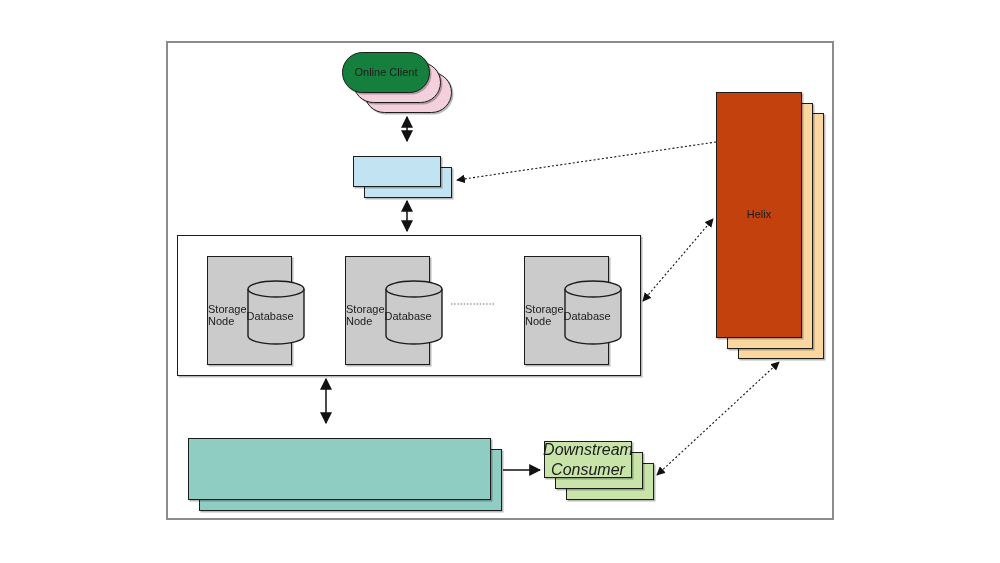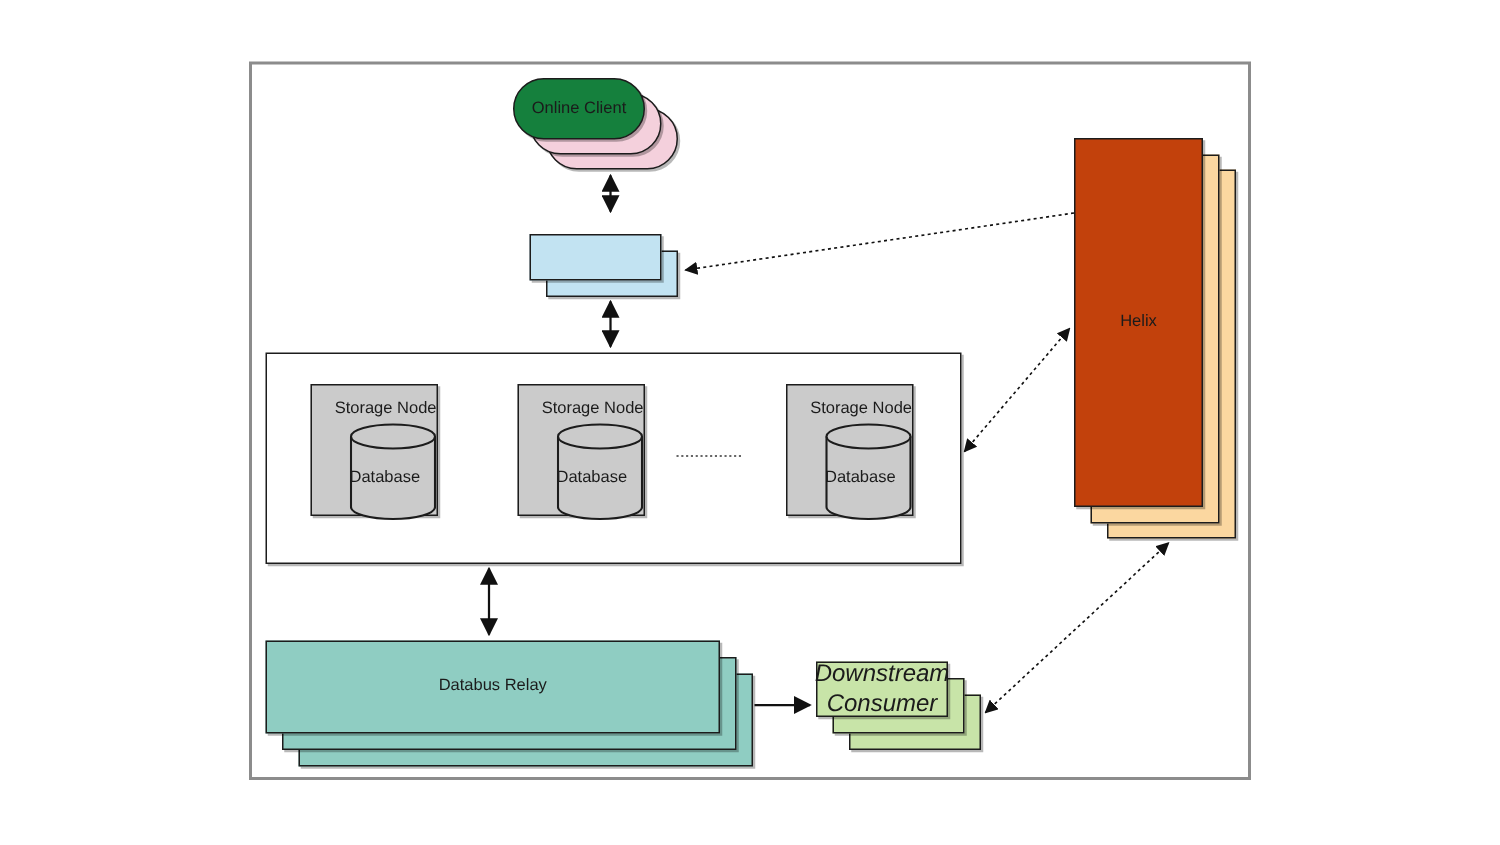--- a/index.html
+++ b/index.html
@@ -58,27 +58,27 @@
     left: 177px; top: 235px;
     width: 464px; height: 141px;
     border: 1.5px solid #1c1c1c;
     box-sizing: border-box;
     background: #ffffff;
     box-shadow: 1.5px 1.5px 0 rgba(0,0,0,0.28);
   }
   .storage-node {
     position: absolute;
     top: 20px;
-    width: 85px; height: 88px;
+    width: 85px; height: 109px;
     border: 1.5px solid #1c1c1c;
     box-sizing: border-box;
     box-shadow: 1.5px 1.5px 0 rgba(0,0,0,0.28);
     display: flex;
-    flex-direction: column;
-    align-items: flex-end;
+    flex-direction: row;
+    align-items: center;
   }
   .sn-1 { left: 29px; }
   .sn-2 { left: 167px; }
   .sn-3 { left: 346px; }
   .node-title {
     margin-top: 9px;
     font-size: 11px;
     color: #1b1b1b;
   }
   .cyl-wrap {
@@ -173,23 +173,20 @@
   </div>
 
   <div class="layer helix-rect hx-back" style="background: rgb(251, 215, 160);"></div>
   <div class="layer helix-rect hx-mid" style="background: rgb(251, 215, 160);"></div>
   <div class="layer helix-rect hx-front" style="background: #c2410c;">
     <span class="label">Helix</span>
   </div>
 
   <div class="layer databus-rect db-back" style="background: rgb(143, 205, 194);"></div>
   <div class="layer databus-rect db-mid" style="background: rgb(143, 205, 194);"></div>
-  <div class="layer databus-rect db-front" style="background: rgb(143, 205, 194);">
-    <span class="label">Databus Relay</span>
-  </div>
 
   <div class="layer consumer-rect dc-back" style="background: rgb(200, 228, 168);"></div>
   <div class="layer consumer-rect dc-mid" style="background: rgb(200, 228, 168);"></div>
   <div class="layer consumer-rect dc-front" style="background: rgb(200, 228, 168);">
     <span class="label">Downstream Consumer</span>
   </div>
 
   <svg class="arrows" viewBox="0 0 1000 563">
     <defs>
       <marker id="arw" viewBox="0 0 10 10" refX="9" refY="5" markerWidth="8" markerHeight="8" orient="auto-start-reverse">

